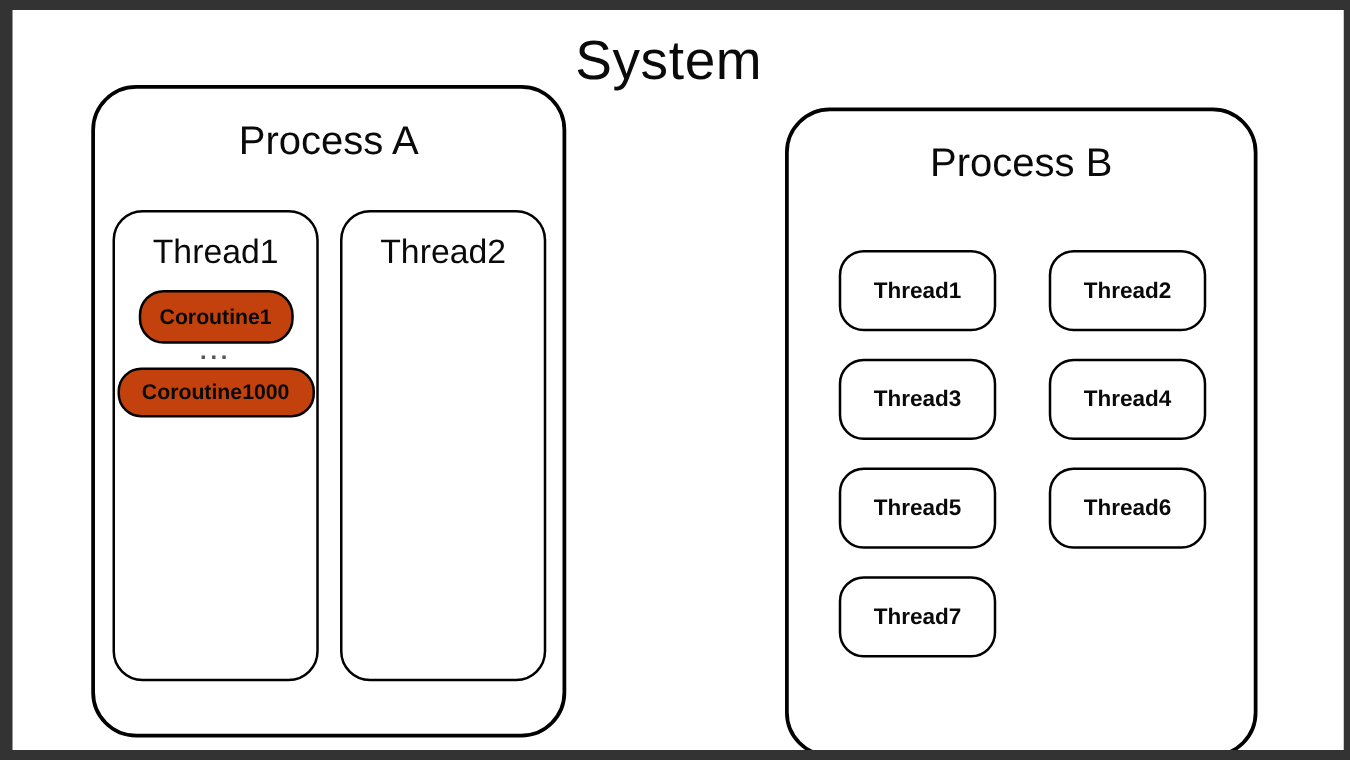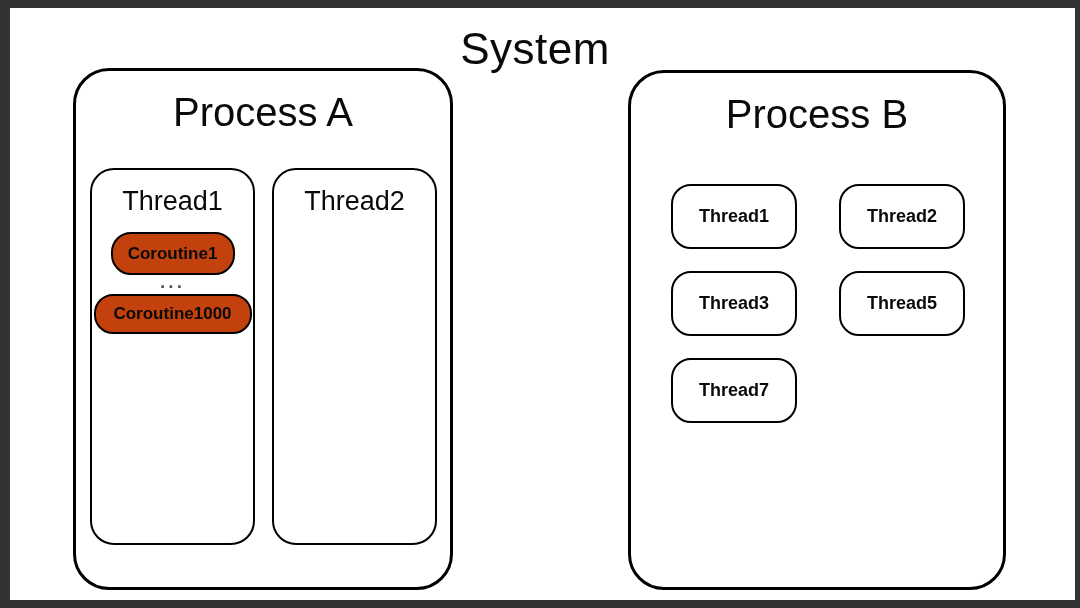--- a/index.html
+++ b/index.html
@@ -37,26 +37,26 @@
     letter-spacing: 0.5px;
   }
 
   .process {
     position: absolute;
     border: 3px solid #000000;
     border-radius: 36px;
     background: #ffffff;
   }
   .process-a { left: 73px;  top: 68px; width: 380px; height: 522px; }
-  .process-b { left: 628px; top: 70px; width: 378px; height: 520px; }
+  .process-b { left: 628px; top: 86px; width: 378px; height: 520px; }
 
   .process-label {
     margin-top: 23px;
     text-align: center;
-    font-size: 40px;
+    font-size: 32px;
     line-height: 36px;
     font-weight: 400;
   }
 
   
   .thread-col {
     position: absolute;
     top: 97px;
     width: 165px;
     height: 377px;
@@ -152,17 +152,19 @@
     </div>
   </div>
 
   <div class="process process-b">
     <div class="process-label">Process B</div>
 
     <div class="b-grid">
       <div class="thread-box">Thread1</div>
       <div class="thread-box">Thread2</div>
       <div class="thread-box">Thread3</div>
+      <div class="thread-box">Thread4</div>
       <div class="thread-box">Thread5</div>
+      <div class="thread-box">Thread6</div>
       <div class="thread-box">Thread7</div>
     </div>
   </div>
 </div>
 
 </body></html>

